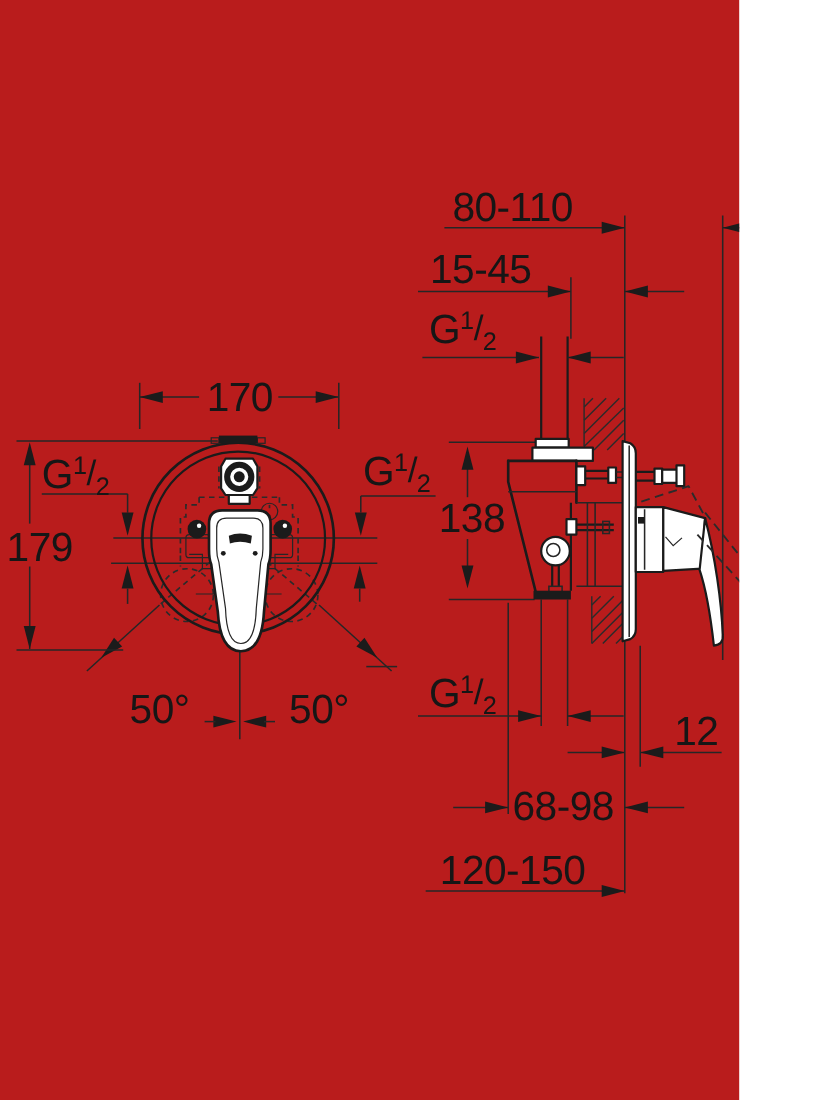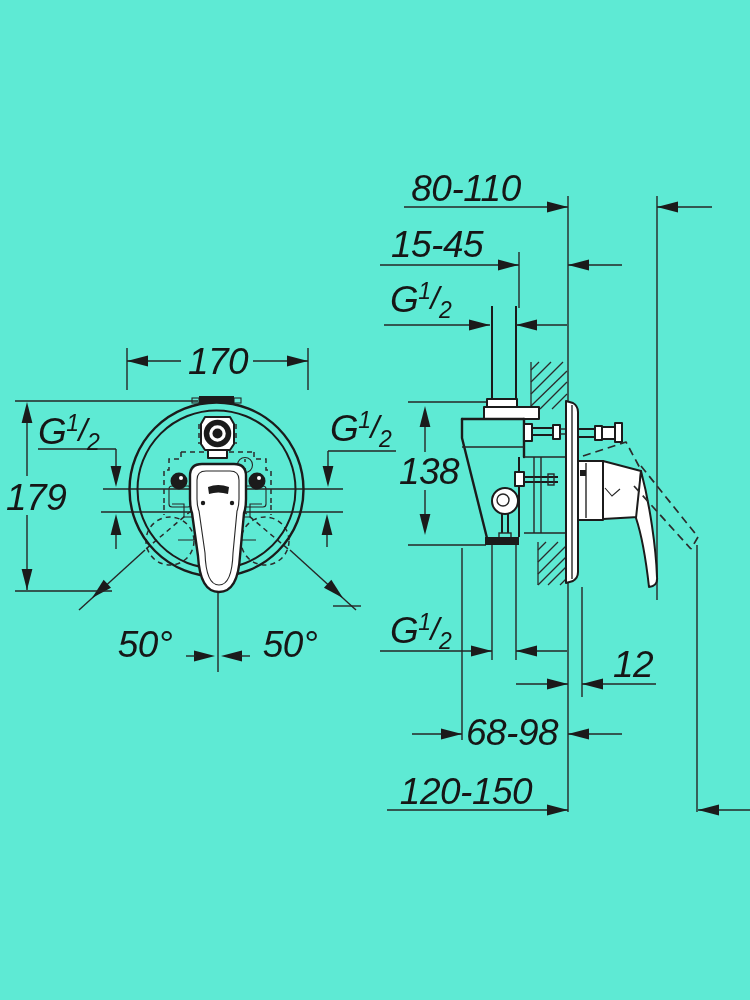--- a/index.html
+++ b/index.html
@@ -1,16 +1,16 @@
 <!DOCTYPE html>
 <html><head>
 <meta charset="utf-8">
 <style>
   html,body{margin:0;padding:0;background:#fff;}
-  .page{width:750px;height:1000px;position:relative;background:#5eead4;overflow:hidden;font-style:italic;}
+  .page{width:672px;height:1000px;position:relative;background:#b91c1c;overflow:hidden;}
   svg{display:block;}
   
   .obj{stroke:#1b1b1b;stroke-width:2.4;fill:none;stroke-linejoin:round;stroke-linecap:round;}
   .obj2{stroke:#1b1b1b;stroke-width:2;fill:none;stroke-linejoin:round;}
   .fillw{fill:#ffffff;}
   .fillb{fill:#1b1b1b;stroke:none;}
   .thin{stroke:#262626;stroke-width:1.4;fill:none;stroke-linecap:butt;}
   .thin2{stroke:#262626;stroke-width:1.1;fill:none;}
   .dash{stroke:#2b2b2b;stroke-width:1.7;fill:none;stroke-dasharray:8 5;stroke-linejoin:round;}
   .dashf{stroke:#2b2b2b;stroke-width:1.5;fill:none;stroke-dasharray:5 4;}

